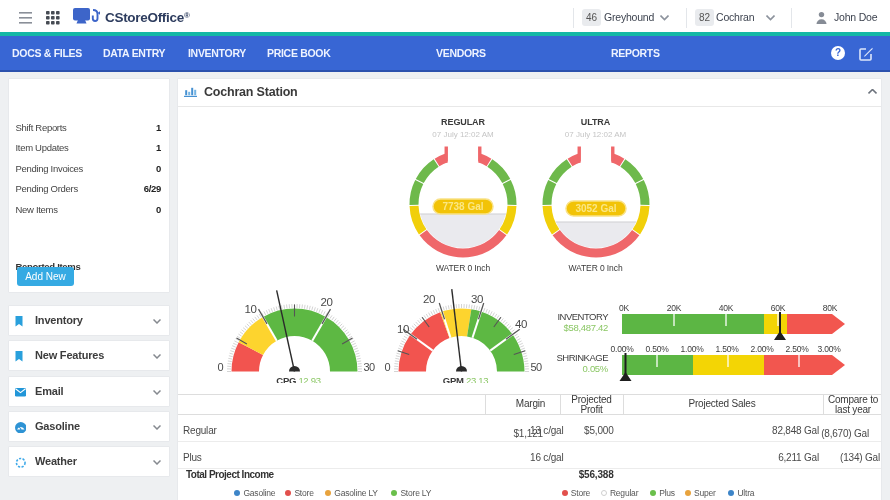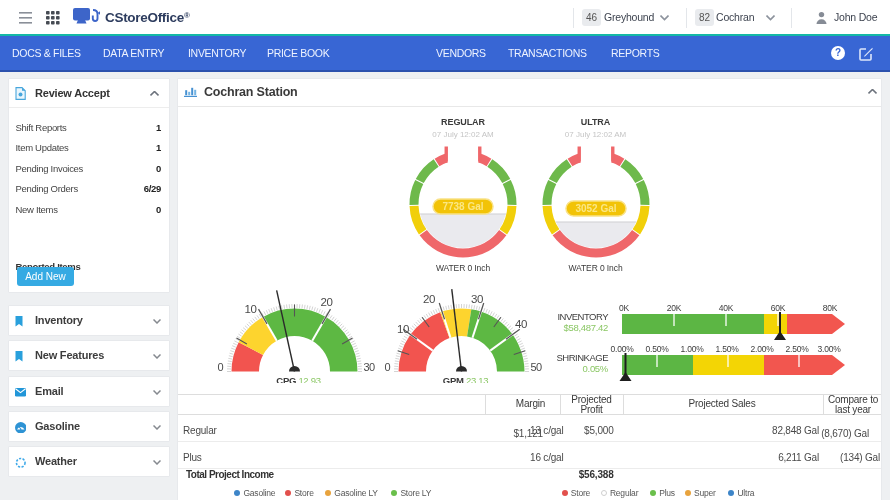--- a/index.html
+++ b/index.html
@@ -1,19 +1,19 @@
 <!DOCTYPE html>
 <html><head><meta charset="utf-8">
 <style>
 *{margin:0;padding:0;box-sizing:border-box}
 body{width:890px;height:500px;overflow:hidden;font-family:"Liberation Sans",sans-serif;background:#eef0f2;position:relative}
 .abs{position:absolute}
-.topbar{position:absolute;left:0;top:0;width:890px;height:36px;background:#fff;border-bottom:2px solid #14b8a6}
+.topbar{position:absolute;left:0;top:0;width:890px;height:36px;background:#fff;border-bottom:4px solid #14b8a6}
 .navbar{position:absolute;left:0;top:36px;width:890px;height:36px;background:#3866d4;border-bottom:2px solid #2b51ad}
-.nav-item{position:absolute;top:0;height:51px;line-height:34px;color:#eef3ff;font-size:10.5px;font-weight:normal;letter-spacing:-0.3px}
+.nav-item{position:absolute;top:0;height:51px;line-height:34px;color:#eef3ff;font-size:10.5px;font-weight:bold;letter-spacing:-0.3px}
 .card{position:absolute;background:#fff;border:1px solid #e7e9ec;border-radius:1px}
 .sline{position:absolute;left:0;width:162px;height:20px;font-size:9.5px;color:#454545;letter-spacing:-0.3px}
 .sline .n{position:absolute;right:10px;font-weight:bold;color:#222}
 .sline .t{position:absolute;left:6.5px}
 .vsep{position:absolute;top:8px;height:20px;width:1px;background:#e3e6ea}
 .badge{position:absolute;top:9px;height:17px;padding:0 4px;background:#e9ebee;border-radius:3px;font-size:10px;color:#555;line-height:17px}
 .tcell{position:absolute;font-size:10px;color:#4a4a4a;letter-spacing:-0.2px}
 .hcell{position:absolute;font-size:10px;color:#3a3a3a;text-align:center;line-height:10.5px;letter-spacing:-0.2px}
 </style></head><body>
 
@@ -59,40 +59,28 @@
       <path d="M1.5 13 a5 4.7 0 0 1 10 0 z" fill="#868c96"></path>
     </svg>
 <div class="abs" style="left:834px;top:11px;font-size:10.5px;color:#3e4450;letter-spacing:-0.2px">John Doe</div>
 </div>
 <div class="navbar">
 <div class="nav-item" style="left:12px">DOCS &amp; FILES</div>
 <div class="nav-item" style="left:103px">DATA ENTRY</div>
 <div class="nav-item" style="left:188px">INVENTORY</div>
 <div class="nav-item" style="left:267px">PRICE BOOK</div>
 <div class="nav-item" style="left:436px">VENDORS</div>
-<div class="nav-item" style="left:508px">TRANSACTIONS</div>
 <div class="nav-item" style="left:611px">REPORTS</div>
 <div style="position:absolute;left:831px;top:10px;width:14px;height:14px;border-radius:50%;background:#fff;color:#3866d4;font-size:10px;font-weight:bold;text-align:center;line-height:14px">?</div>
 <svg width="15" height="15" viewBox="0 0 15 15" style="position:absolute;left:859px;top:10px">
       <path d="M12 8 v5 a1 1 0 0 1 -1 1 h-9 a1 1 0 0 1 -1 -1 v-9 a1 1 0 0 1 1 -1 h5" fill="none" stroke="#dde6fa" stroke-width="1.6"></path>
       <path d="M5.5 9.5 L12.5 2.5 l1.5 -0.8 l-0.7 1.5 L6.3 10.2 l-1.5 0.6 z" fill="#dde6fa"></path>
     </svg>
 </div>
 <div class="card" style="left:8px;top:78px;width:162px;height:215px">
-<div style="position:absolute;left:0;top:0;width:100%;height:29px;border-bottom:1px solid #ededed">
-<svg width="11" height="13" viewBox="0 0 11 13" style="position:absolute;left:6px;top:8px">
-        <path d="M1 0.6 h6 l3.2 3.2 v8.6 h-9.2 z" fill="#eaf6fd" stroke="#47a6dc" stroke-width="1.1"></path>
-        <path d="M7 0.6 l3.2 3.2 h-3.2 z" fill="#47a6dc"></path>
-        <circle cx="5.5" cy="7.5" r="2" fill="#47a6dc"></circle>
-      </svg>
-<div class="abs" style="left:26px;top:8px;font-size:11px;font-weight:bold;color:#333;letter-spacing:-0.2px">Review Accept</div>
-<svg width="9" height="5.5" viewBox="0 0 9 5.5" style="position:absolute;left:141px;top:12px">
-        <polyline points="0.5,4.5 4.5,0.5 8.5,4.5" fill="none" stroke="#6d737d" stroke-width="1.6"></polyline>
-      </svg>
-    </div>
 <div class="sline" style="top:42.5px">
       <span class="t">Shift Reports</span>
       <span class="n">1</span>
     </div>
 <div class="sline" style="top:63.0px">
       <span class="t">Item Updates</span>
       <span class="n">1</span>
     </div>
 <div class="sline" style="top:83.5px">
       <span class="t">Pending Invoices</span>

